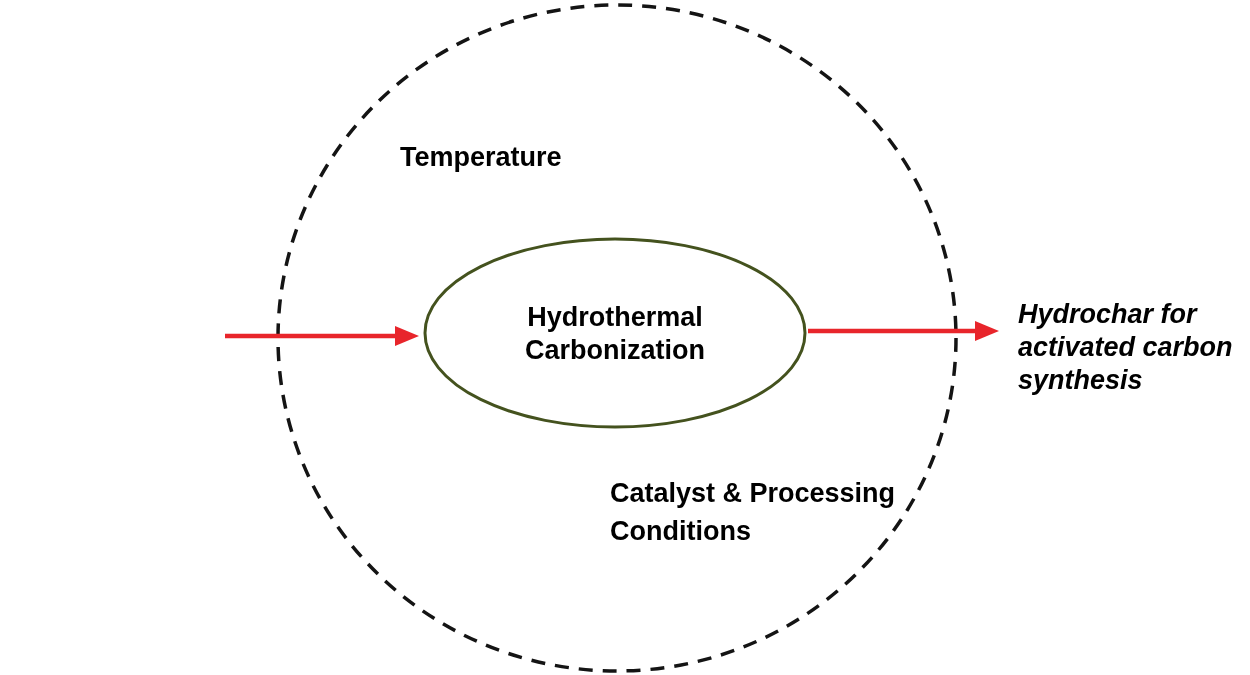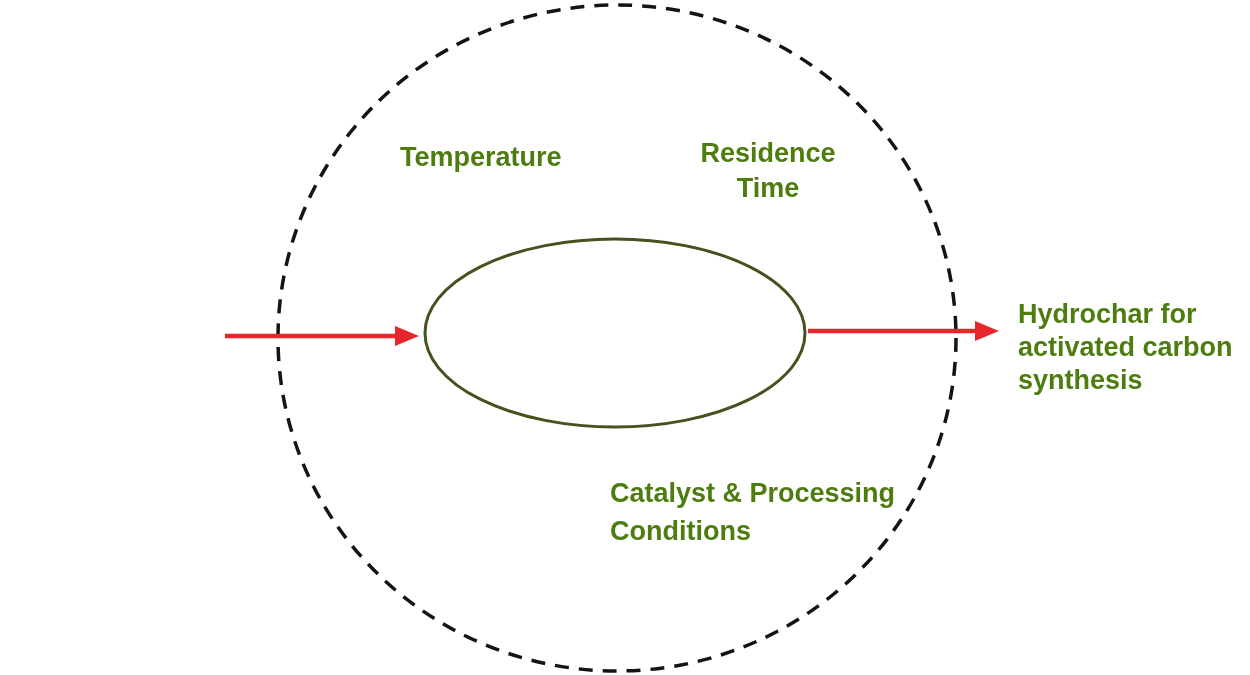--- a/index.html
+++ b/index.html
@@ -22,21 +22,21 @@
     top: 0;
     width: 1250px;
     height: 675px;
   }
   .label {
     position: absolute;
     white-space: pre-line;
     font-weight: bold;
     font-size: 27px;
     line-height: 35px;
-    color: #4d7c0f;
+    color: #000000;
   }
   .center-text {
     text-align: center;
   }
 </style>
 </head>
 <body>
 
 <div class="canvas">
 
@@ -51,26 +51,26 @@
 
     <ellipse cx="615" cy="333" rx="190" ry="94" fill="none" stroke-width="3" stroke="#44521e"></ellipse>
 
     <line x1="225" y1="336" x2="396" y2="336" stroke-width="4.5" marker-end="url(#ah)" stroke="#e8252b"></line>
 
     <line x1="808" y1="331" x2="976" y2="331" stroke-width="4.5" marker-end="url(#ah)" stroke="#e8252b"></line>
   </svg>
 
   <div class="label" style="left:400px; top:140px;">Temperature</div>
 
-  <div class="label center-text" style="left:688px; top:136px; width:160px;">Residence
-Time</div>
 
+  <div class="label center-text" style="left:425px; top:301px; width:380px; line-height:33px;">Hydrothermal
+Carbonization</div>
 
 
   <div class="label" style="left:610px; top:474px; line-height:38px;">Catalyst &amp; Processing
 Conditions</div>
 
 
-  <div class="label" style="left:1018px; top:298px; line-height:33px;">Hydrochar for
+  <div class="label" style="left:1018px; top:298px; line-height:33px;font-style:italic;">Hydrochar for
 activated carbon
 synthesis</div>
 
 </div>
 
 </body></html>

